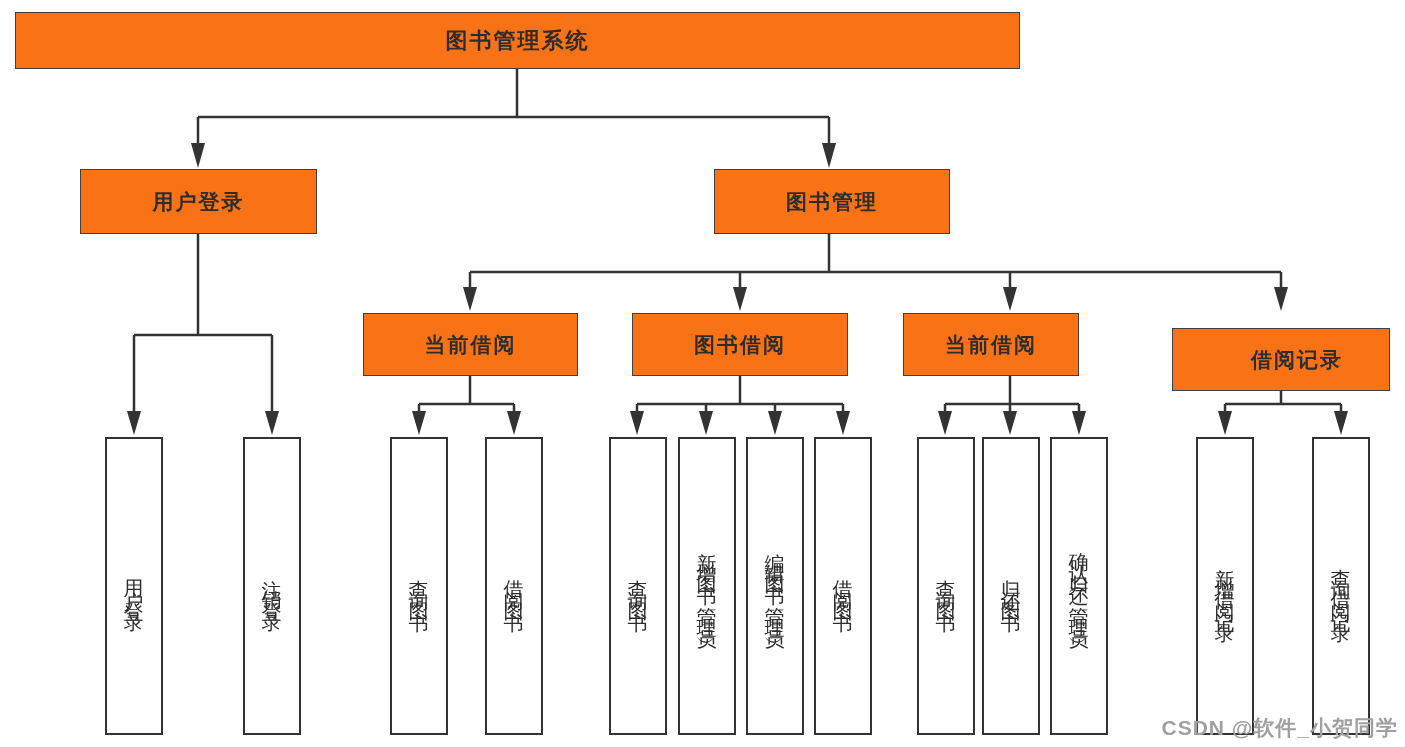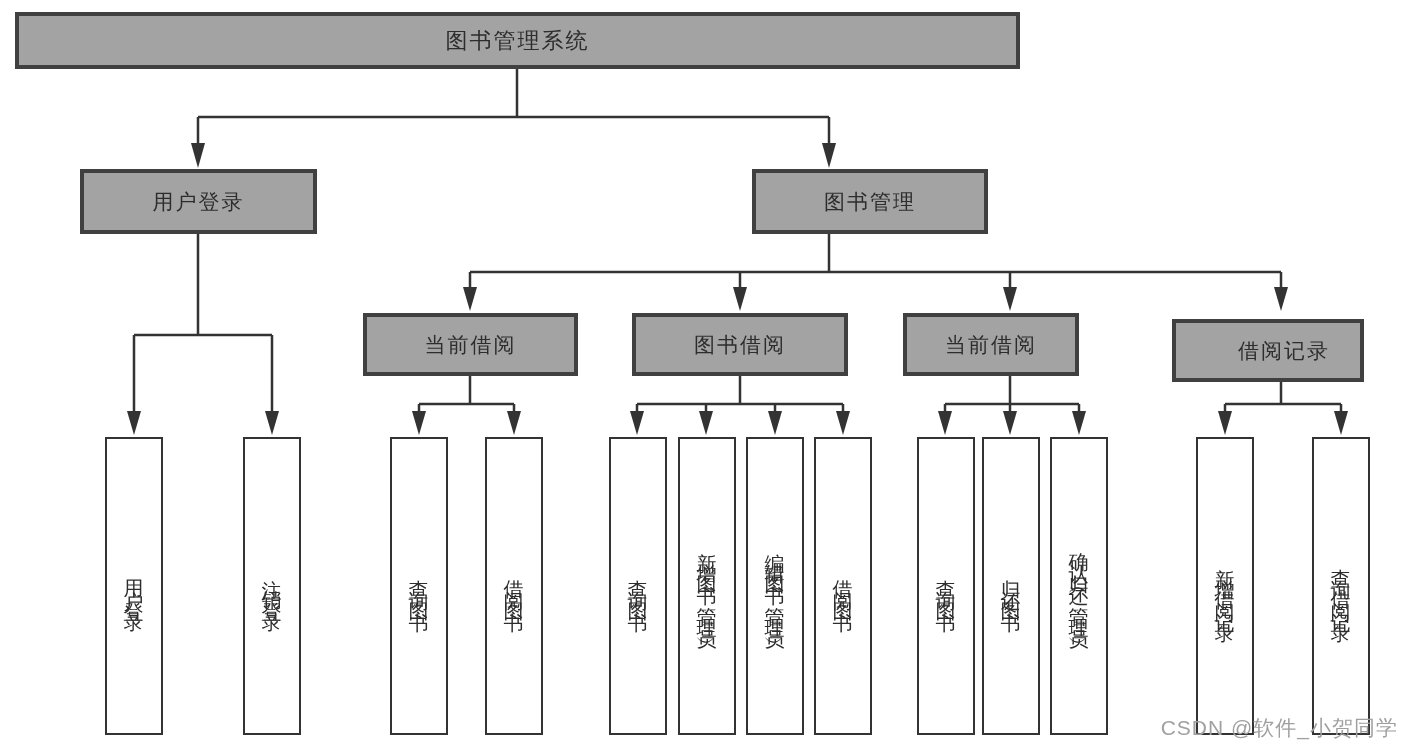--- a/index.html
+++ b/index.html
@@ -13,29 +13,30 @@
   }
   #connector-layer {
     position: absolute;
     left: 0; top: 0;
     width: 1405px; height: 747px;
     z-index: 0;
   }
   .hbox {
     position: absolute;
     box-sizing: border-box;
-    border: 4px solid #404040;
-    background: #a3a3a3;
+    border: 1px solid #404040;
+    background: #f97316;
     display: flex;
     align-items: center;
     justify-content: center;
     font-size: 21px;
     letter-spacing: 2px;
     color: #2d2d2d;
     z-index: 1;
+    font-weight: bold;
   }
   .hbox.root { font-size: 22px; }
   .vbox {
     position: absolute;
     box-sizing: border-box;
     top: 437px;
     width: 58px;
     height: 298px;
     border: 2.5px solid #333333;
     background: #ffffff;
@@ -54,20 +55,21 @@
     white-space: nowrap;
   }
   #watermark {
     position: absolute;
     right: 7px;
     bottom: 5px;
     font-size: 21px;
     color: #a0a0a0;
     letter-spacing: 1px;
     z-index: 2;
+    font-weight: bold;
   }
 </style>
 </head>
 <body>
 
 <div id="canvas">
 
   <svg id="connector-layer" viewBox="0 0 1405 747" xmlns="http://www.w3.org/2000/svg">
     <g stroke="#333333" stroke-width="2.5" fill="none">
 
@@ -107,26 +109,26 @@
       <polygon points="1003,411 1017,411 1010,435"></polygon>
       <polygon points="1072,411 1086,411 1079,435"></polygon>
       <polygon points="1218,411 1232,411 1225,435"></polygon>
       <polygon points="1334,411 1348,411 1341,435"></polygon>
     </g>
   </svg>
 
   <div class="hbox root" style="left:15px; top:12px; width:1005px; height:57px;">图书管理系统</div>
 
   <div class="hbox" style="left:80px; top:169px; width:237px; height:65px;">用户登录</div>
-  <div class="hbox" style="left:752px; top:169px; width:236px; height:65px;">图书管理</div>
+  <div class="hbox" style="left:714px; top:169px; width:236px; height:65px;">图书管理</div>
 
   <div class="hbox" style="left:363px; top:313px; width:215px; height:63px;">当前借阅</div>
   <div class="hbox" style="left:632px; top:313px; width:216px; height:63px;">图书借阅</div>
   <div class="hbox" style="left:903px; top:313px; width:176px; height:63px;">当前借阅</div>
-  <div class="hbox" style="left:1172px; top:319px; width:192px; height:63px;padding-left:32px;">借阅记录</div>
+  <div class="hbox" style="left:1172px; top:328px; width:218px; height:63px;padding-left:32px;">借阅记录</div>
 
   <div class="vbox" style="left:105px;">
     <span>用户登录</span>
   </div>
   <div class="vbox" style="left:243px;">
     <span>注销登录</span>
   </div>
 
   <div class="vbox" style="left:390px;">
     <span>查询图书</span>

